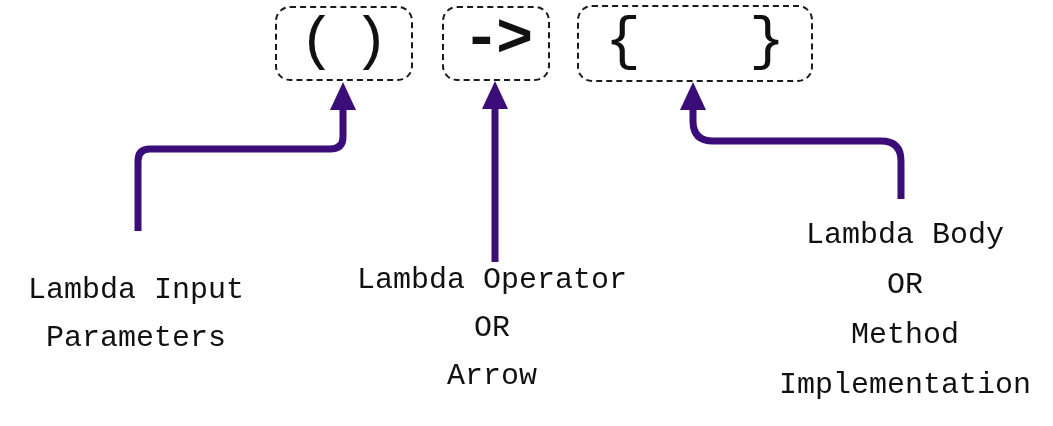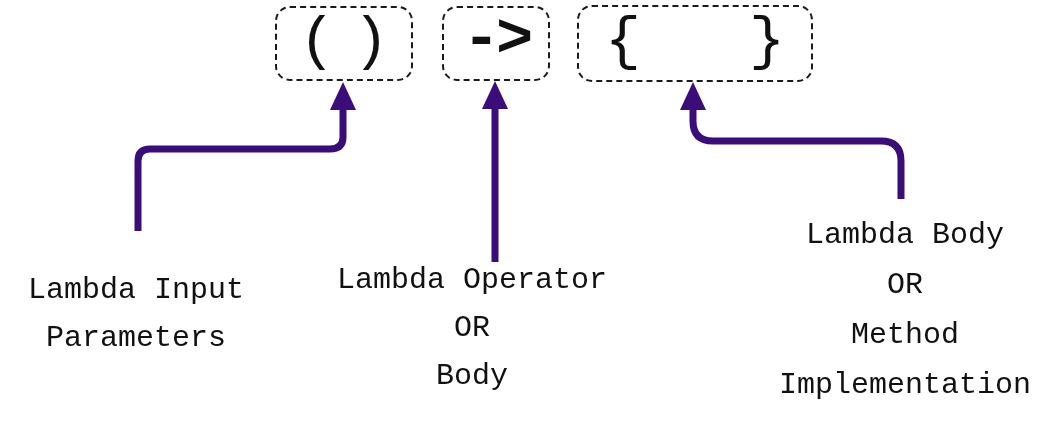--- a/index.html
+++ b/index.html
@@ -57,21 +57,21 @@
     transform: translateY(-4px);
   }
   .label {
     position: absolute;
     text-align: center;
     font-size: 30px;
     color: var(--c-text, #111111);
     white-space: nowrap;
   }
   .label-params   { left: -4px;  top: 266px; width: 280px; line-height: 48px; }
-  .label-operator { left: 312px; top: 256px; width: 320px; line-height: 48px; text-align: center; }
+  .label-operator { left: 332px; top: 256px; width: 320px; line-height: 48px; text-align: center; }
   .label-body     { left: 745px; top: 210px; width: 320px; line-height: 50px; }
 </style>
 </head>
 <body>
 
 <div class="canvas">
 
   <svg class="arrow-layer" viewBox="0 0 1053 426" xmlns="http://www.w3.org/2000/svg">
     <g>
       <path class="arrow-line" d="M 138 231 V 161 Q 138 149 150 149 H 330 Q 343 149 343 137 V 108"></path>
@@ -102,21 +102,21 @@
   </div>
 
   <div class="label label-params">
     <div>Lambda Input</div>
     <div>Parameters</div>
   </div>
 
   <div class="label label-operator">
     <div>Lambda Operator</div>
     <div>OR</div>
-    <div>Body</div>
+    <div>Arrow</div>
   </div>
 
   <div class="label label-body">
     <div>Lambda Body</div>
     <div>OR</div>
     <div>Method</div>
     <div>Implementation</div>
   </div>
 
 </div>

